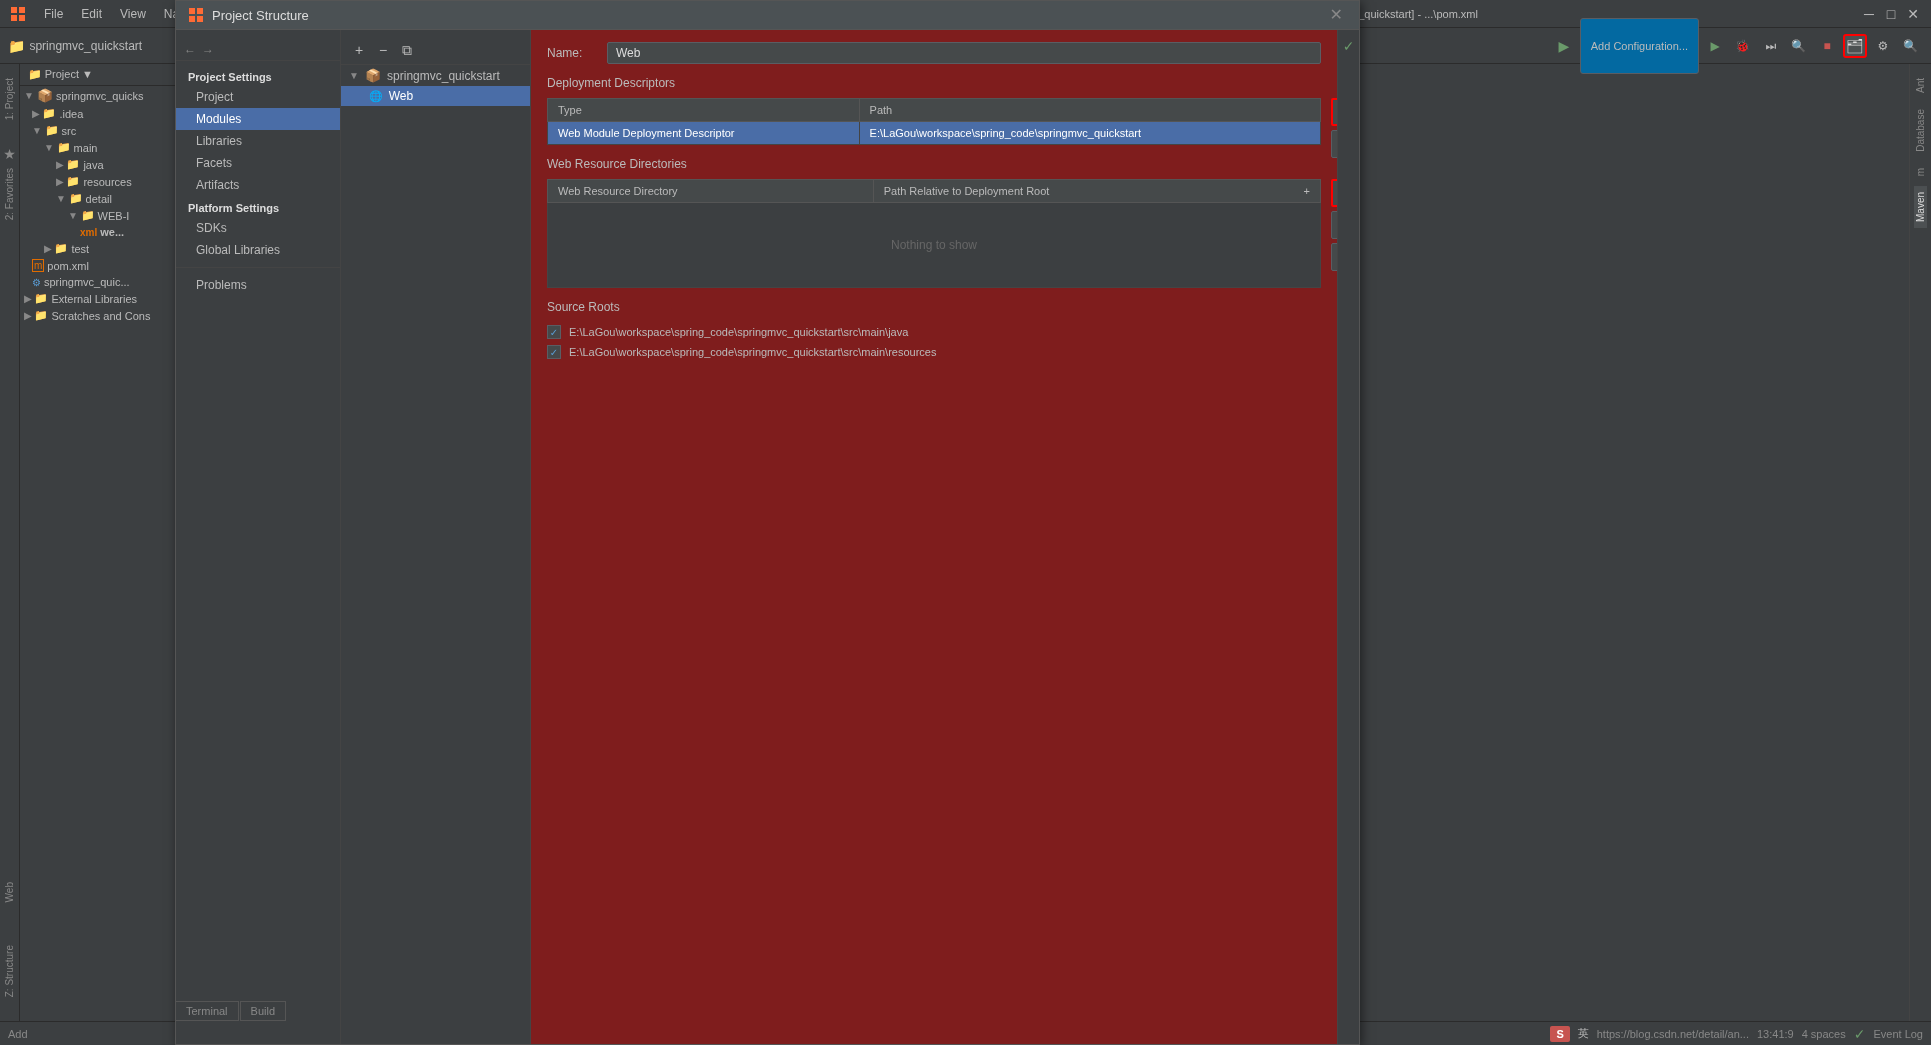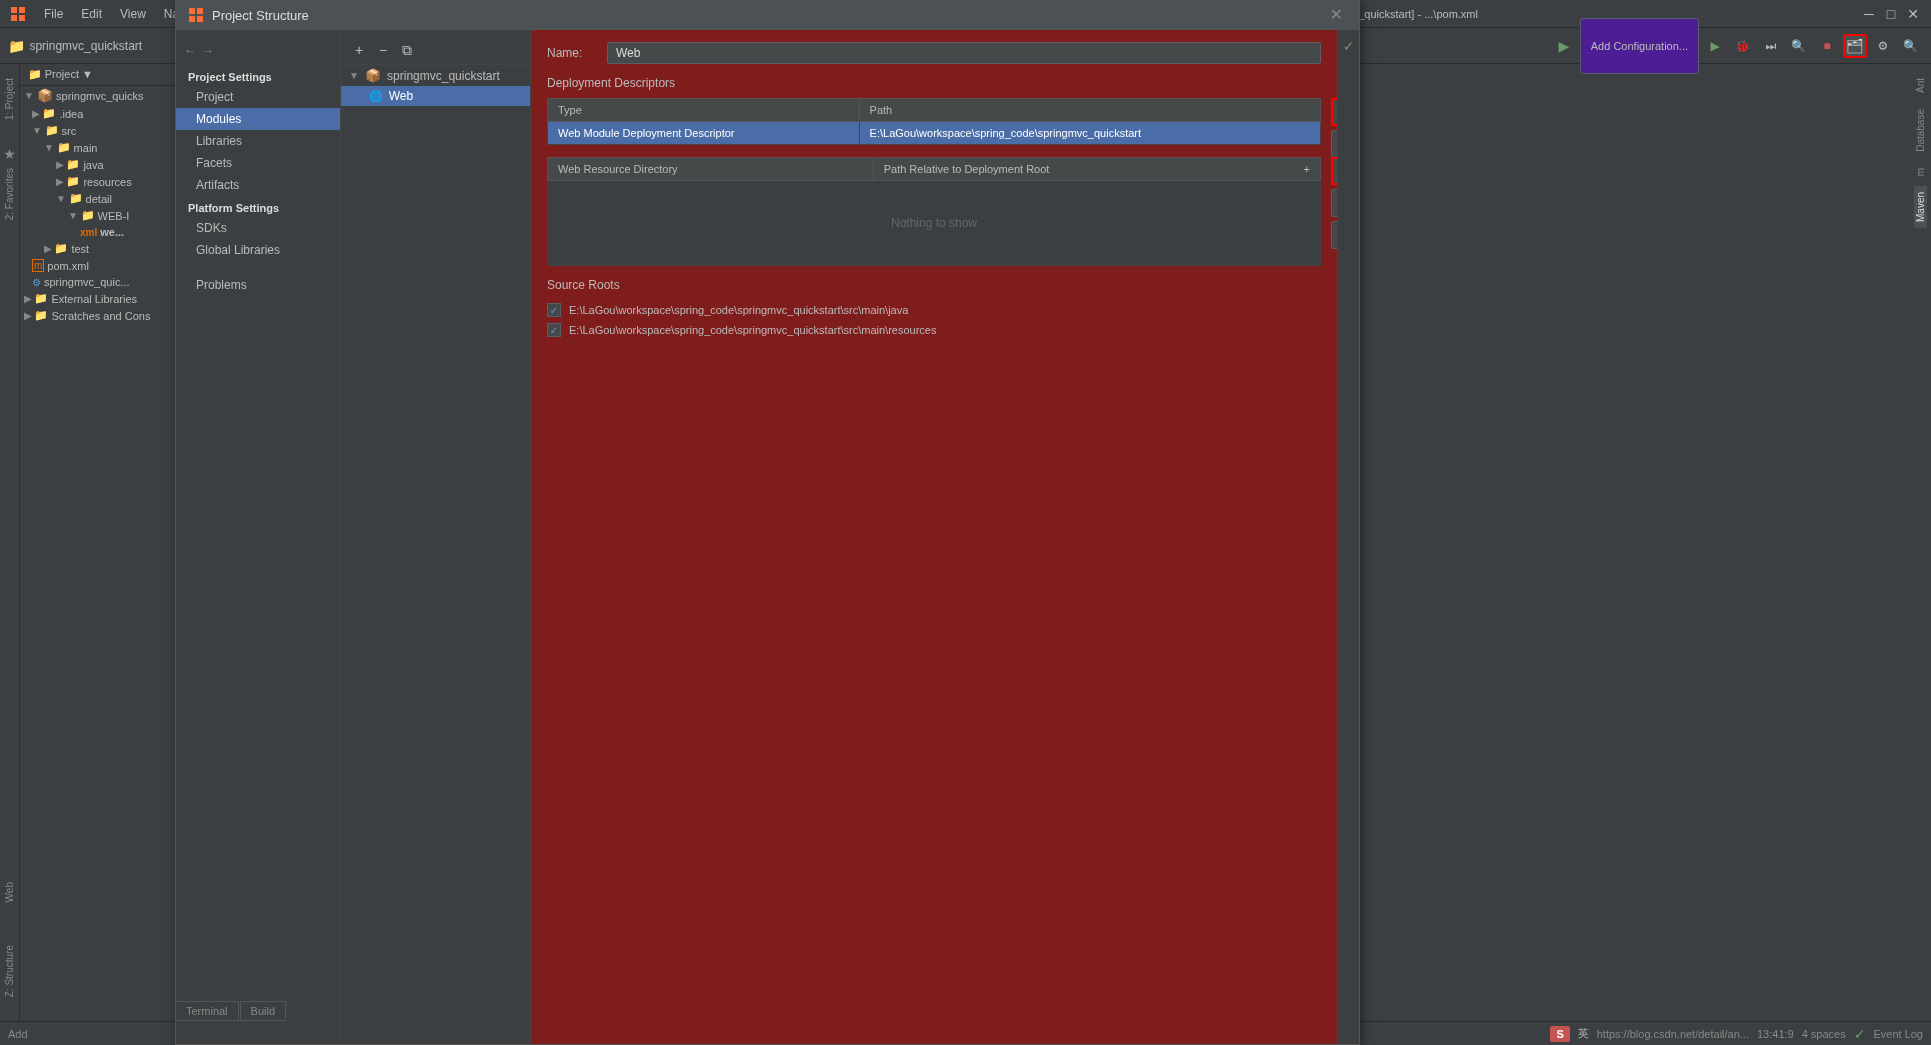--- a/index.html
+++ b/index.html
@@ -66,21 +66,21 @@
       gap: 4px;
       border-bottom: 1px solid #2b2b2b;
     }
     .toolbar-project {
       color: #bbb;
       font-size: 12px;
       margin-right: 8px;
     }
     .toolbar-btn {
       padding: 21px 10px;
-      background: #4c1d95;
+      background: #0369a1;
       border: 1px solid #5a5d63;
       border-radius: 3px;
       color: #bbb;
       cursor: pointer;
       font-size: 11px;
     }
     .toolbar-spacer { flex: 1; }
     .toolbar-icon {
       width: 24px;
       height: 24px;
@@ -736,20 +736,21 @@
                 
                 
               </div>
               <div class="table-action-btn edit">✎</div>
             </div>
           </div>
         </div>
 
 
         <div class="section-block">
+          <div class="section-title">Web Resource Directories</div>
           <div class="wr-table-wrapper" style="position:relative;">
             <table class="data-table">
               <thead>
                 <tr>
                   <th>Web Resource Directory</th>
                   <th>
                     <span>Path Relative to Deployment Root</span>
                     <span style="float:right; cursor:pointer; color:#bbb;">+</span>
                   </th>
                 </tr>

